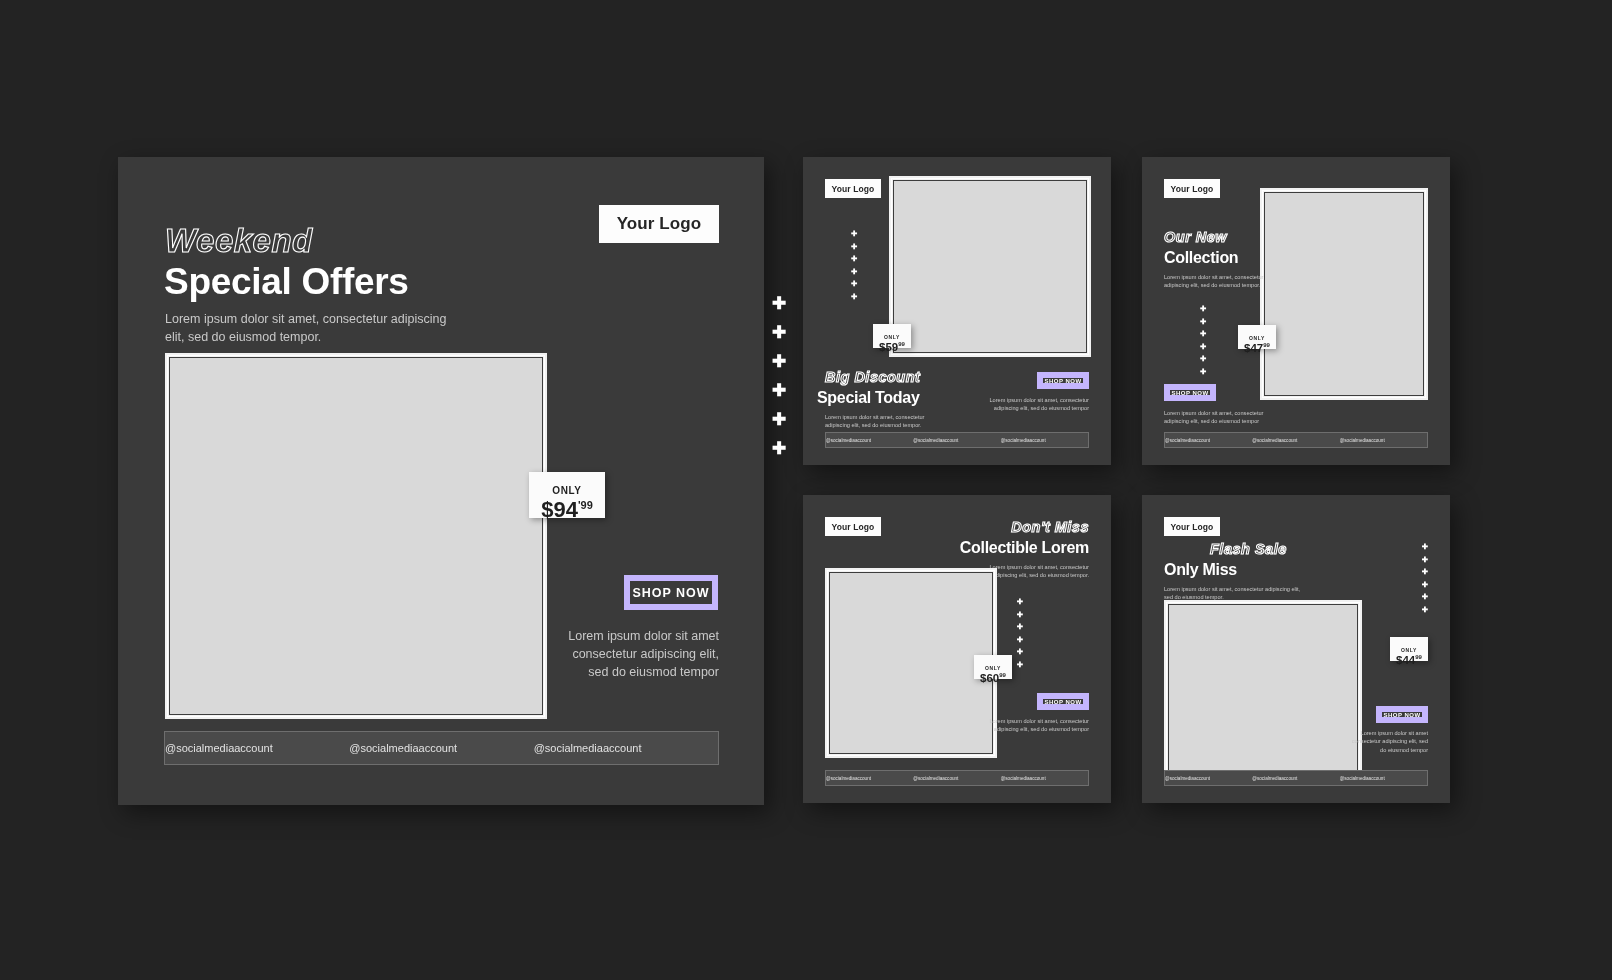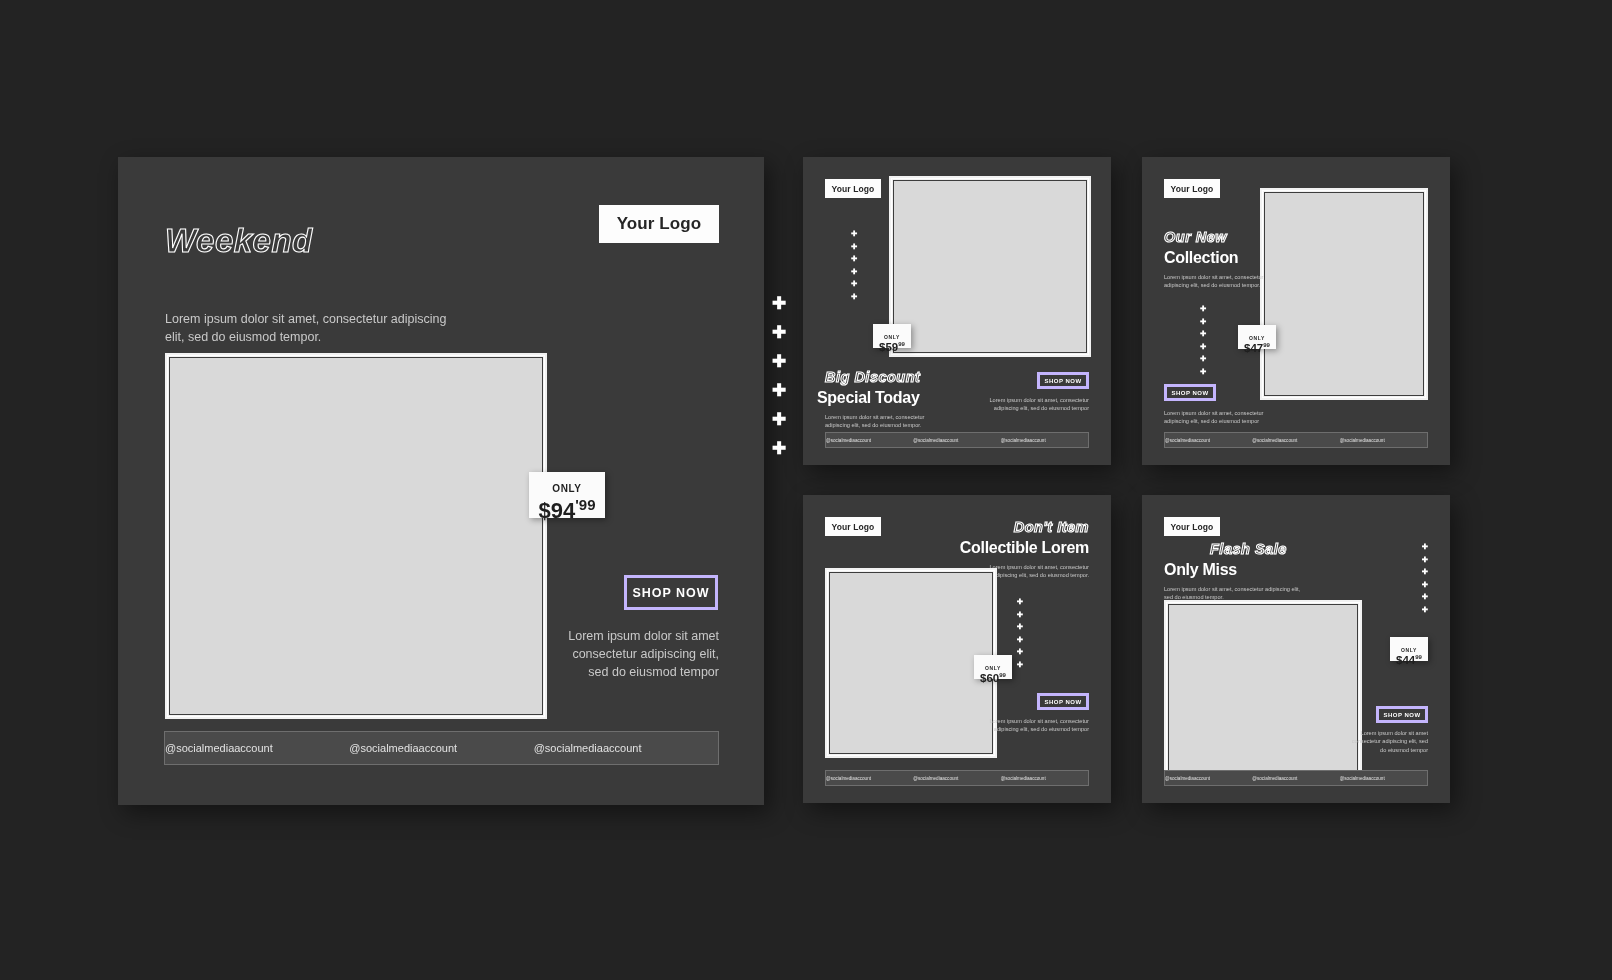--- a/index.html
+++ b/index.html
@@ -95,21 +95,21 @@
     white-space: nowrap;
   }
   .price-tag .cents {
     font-weight: 800;
     vertical-align: super;
   }
 
   
   .shop-btn {
     position: absolute;
-    border: 3px solid #c4b5fd;
+    border: 6px solid #c4b5fd;
     color: #ffffff;
     font-weight: 700;
     display: flex;
     align-items: center;
     justify-content: center;
     letter-spacing: 1px;
     background: transparent;
     cursor: pointer;
   }
 
@@ -149,21 +149,21 @@
   #hero .hero-body    { position: absolute; left: 47px; top: 153px; font-size: 12.5px; width: 300px; }
 
   #hero .img-frame { left: 47px; top: 196px; width: 382px; height: 366px; }
 
   #hero .sparkles { left: 654px; top: 138px; gap: 12px; }
   #hero .sparkle { font-size: 17px; }
 
   #hero .price-tag { left: 411px; top: 315px; width: 76px; height: 46px; }
   #hero .price-tag .only { font-size: 10px; margin-bottom: 3px; }
   #hero .price-tag .amount { font-size: 22px; }
-  #hero .price-tag .cents { font-size: 15px; }
+  #hero .price-tag .cents { font-size: 11px; }
 
   #hero .shop-btn { left: 506px; top: 418px; width: 94px; height: 35px; font-size: 12.5px; }
   #hero .hero-cta-body { position: absolute; right: 45px; top: 470px; width: 170px; font-size: 12.5px; text-align: right; }
 
   #hero .social-bar { left: 46px; bottom: 40px; width: 555px; height: 34px; font-size: 11px; }
 
   
   .mini { width: 308px; height: 308px; }
   .mini .logo-badge { width: 56px; height: 19px; font-size: 8.5px; }
   .mini .t-out { position: absolute; font-size: 14.5px; }
@@ -234,20 +234,21 @@
 <body>
 
 <div class="stage">
 
   <div class="card" id="hero">
 
     <div class="logo-badge">Your Logo</div>
 
     <div class="title-outline hero-outline">Weekend</div>
 
+    <div class="title-solid hero-solid">Special Offers</div>
 
     <div class="body-text hero-body">Lorem ipsum dolor sit amet, consectetur adipiscing elit, sed do eiusmod tempor.</div>
 
     <div class="img-frame">
       <div class="inner"></div>
     </div>
 
     <div class="sparkles">
         <span class="sparkle">✚</span>
         <span class="sparkle">✚</span>
@@ -326,21 +327,21 @@
     <div class="body-text cta-body">Lorem ipsum dolor sit amet, consectetur adipiscing elit, sed do eiusmod tempor</div>
     <div class="social-bar">
         <span>@socialmediaaccount</span>
         <span>@socialmediaaccount</span>
         <span>@socialmediaaccount</span>
       </div>
   </div>
 
   <div class="card mini" id="card3">
     <div class="logo-badge">Your Logo</div>
-    <div class="title-outline t-out">Don't Item</div>
+    <div class="title-outline t-out">Don't Miss</div>
     <div class="title-solid t-sol">Collectible Lorem</div>
     <div class="body-text m-body">Lorem ipsum dolor sit amet, consectetur adipiscing elit, sed do eiusmod tempor.</div>
     <div class="img-frame">
       <div class="inner"></div>
     </div>
     <div class="sparkles">
         <span class="sparkle">✚</span>
         <span class="sparkle">✚</span>
         <span class="sparkle">✚</span>
         <span class="sparkle">✚</span>

